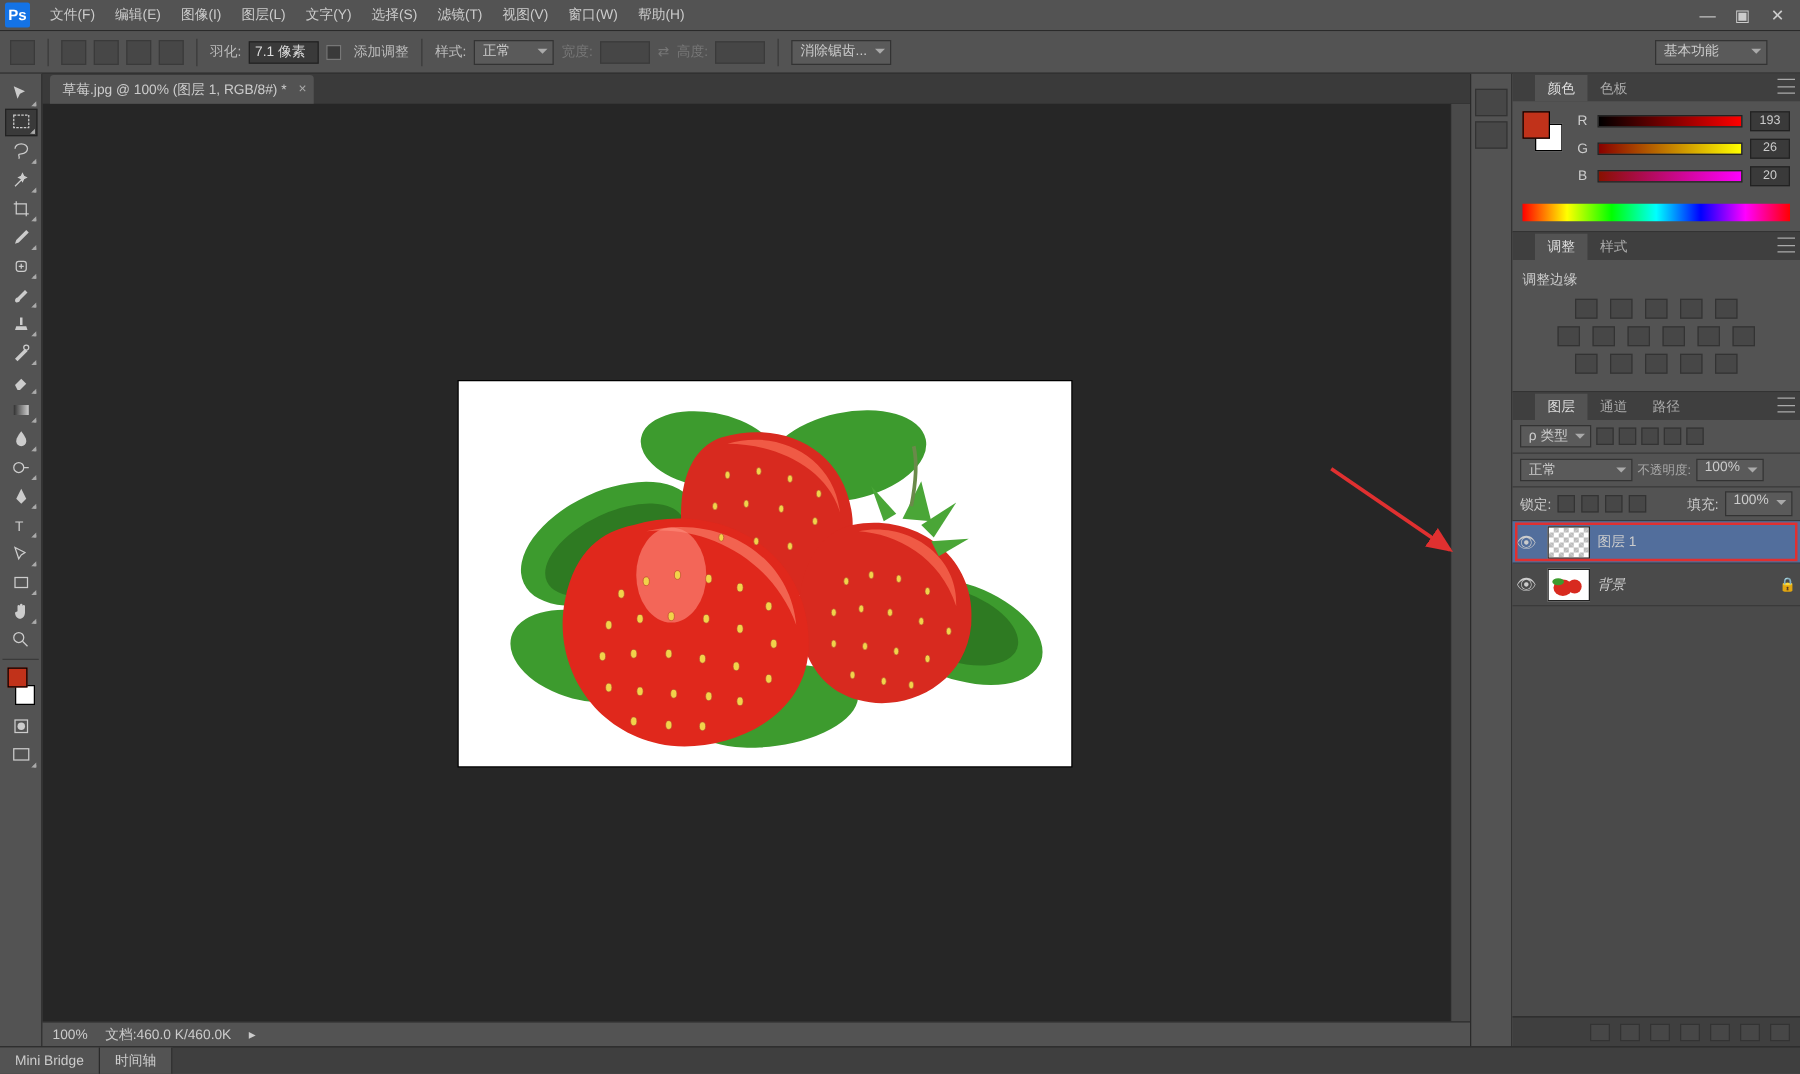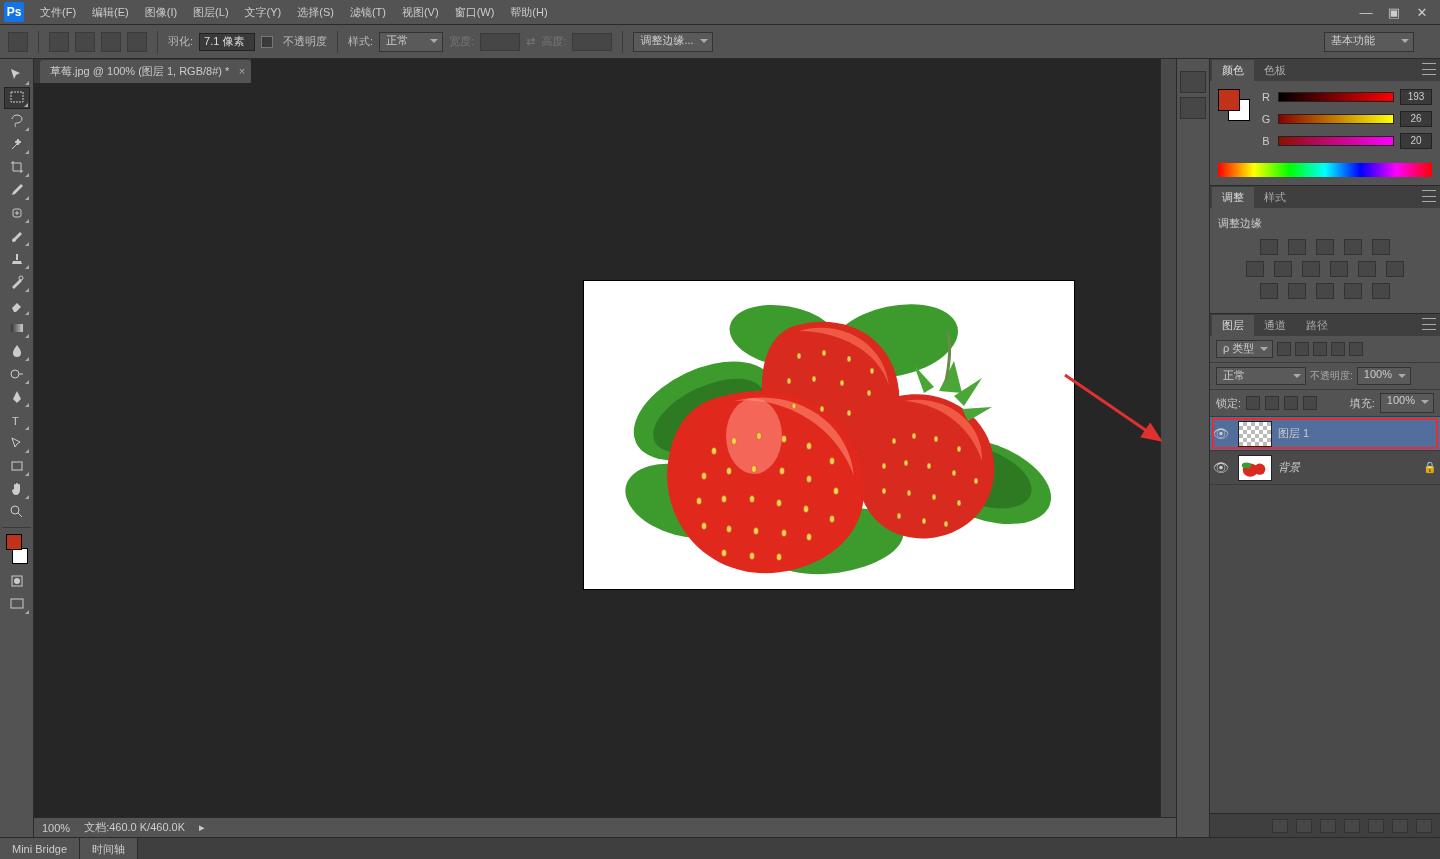--- a/index.html
+++ b/index.html
@@ -19,34 +19,34 @@
 .workspace-dd{margin-left:auto;margin-right:18px}
 .main{display:flex;height:calc(100% - 24px - 34px - 22px)}
 .toolbar{width:34px;background:#535353;border-right:1px solid #2a2a2a;padding-top:4px}
 .tool{width:26px;height:22px;margin:1px auto;display:flex;align-items:center;justify-content:center;position:relative}
 .tool.active{background:#3a3a3a;border:1px solid #222}
 .tool svg{width:16px;height:16px}
 .tool .corner{position:absolute;right:1px;bottom:1px;border:2px solid transparent;border-right-color:#aaa;border-bottom-color:#aaa;width:0;height:0}
 .fg-bg{width:26px;height:30px;margin:6px auto;position:relative}
 .fg-bg .fg{position:absolute;left:2px;top:0;width:16px;height:16px;background:#c1321a;border:1px solid #000}
 .fg-bg .bg{position:absolute;right:2px;bottom:0;width:16px;height:16px;background:#fff;border:1px solid #000}
-.doc-area{flex:1;display:flex;flex-direction:row;background:#262626;position:relative}
+.doc-area{flex:1;display:flex;flex-direction:column;background:#262626;position:relative}
 .doc-tabs{height:24px;background:#3a3a3a;display:flex;align-items:flex-end;padding-left:6px}
 .doc-tab{background:#535353;padding:4px 22px 4px 10px;position:relative;border-top-left-radius:3px;border-top-right-radius:3px;color:#ddd}
 .doc-tab .close{position:absolute;right:6px;top:5px;font-size:11px;color:#aaa}
 .canvas-wrap{flex:1;position:relative;overflow:hidden}
 .canvas{position:absolute;left:333px;top:222px;width:490px;height:308px;background:#fff;box-shadow:0 0 0 1px #000}
 .strawberry{position:absolute;inset:0}
 .scroll-v{position:absolute;right:0;top:0;bottom:0;width:16px;background:#4a4a4a;border-left:1px solid #2a2a2a}
 .scroll-h{position:absolute;left:0;right:16px;bottom:0;height:16px;background:#4a4a4a;border-top:1px solid #2a2a2a}
 .minipanel{width:34px;background:#535353;border-left:1px solid #2a2a2a;border-right:1px solid #2a2a2a;padding-top:8px}
 .minipanel .mp{width:26px;height:22px;margin:4px auto;background:#474747;border:1px solid #333}
 .panels{width:230px;background:#535353;display:flex;flex-direction:column}
 .panel{border-bottom:1px solid #2a2a2a}
-.panel-tabs{height:22px;background:#3f3f3f;display:flex;align-items:center;padding-left:2px;position:relative}
+.panel-tabs{height:22px;background:#3f3f3f;display:flex;align-items:center;padding-left:18px;position:relative}
 .ptab{padding:3px 10px;color:#aaa}
 .ptab.active{background:#535353;color:#ddd}
 .panel-menu{position:absolute;right:4px;top:4px;width:14px;height:12px;display:flex;flex-direction:column;justify-content:space-between}
 .panel-menu span{height:1px;background:#aaa}
 .color-body{padding:8px;display:flex;gap:10px}
 .color-swatch{width:32px;height:32px;position:relative}
 .color-swatch .fgc{position:absolute;left:0;top:0;width:22px;height:22px;background:#c1321a;border:1px solid #000}
 .color-swatch .bgc{position:absolute;right:0;bottom:0;width:22px;height:22px;background:#fff;border:1px solid #000}
 .sliders{flex:1}
 .slider-row{display:flex;align-items:center;gap:6px;margin-bottom:6px}
@@ -106,31 +106,31 @@
   <div class="opt-icon"></div>
   <div class="sep"></div>
   <div class="opt-icon"></div>
   <div class="opt-icon"></div>
   <div class="opt-icon"></div>
   <div class="opt-icon"></div>
   <div class="sep"></div>
   <span class="opt-label">羽化:</span>
   <span class="opt-input">7.1 像素</span>
   <span class="checkbox"></span>
-  <span class="opt-label">不透明度</span>
+  <span class="opt-label">添加调整</span>
   <div class="sep"></div>
   <span class="opt-label">样式:</span>
   <div class="opt-dropdown">正常</div>
   <span class="opt-label" style="color:#777">宽度:</span>
   <span class="opt-input" style="width:40px;opacity:.5"></span>
   <span style="color:#777">⇄</span>
   <span class="opt-label" style="color:#777">高度:</span>
   <span class="opt-input" style="width:40px;opacity:.5"></span>
   <div class="sep"></div>
-  <div class="opt-dropdown" style="min-width:80px">调整边缘...</div>
+  <div class="opt-dropdown" style="min-width:80px">消除锯齿...</div>
   <div class="opt-dropdown workspace-dd" style="min-width:90px">基本功能</div>
 </div>
 
 <div class="main">
 
   <div class="toolbar">
     <div class="tool">
         <svg viewBox="0 0 16 16">
           <path d="M2 2l3 10 2-4 4-2z" fill="#ccc"></path>
         </svg>

